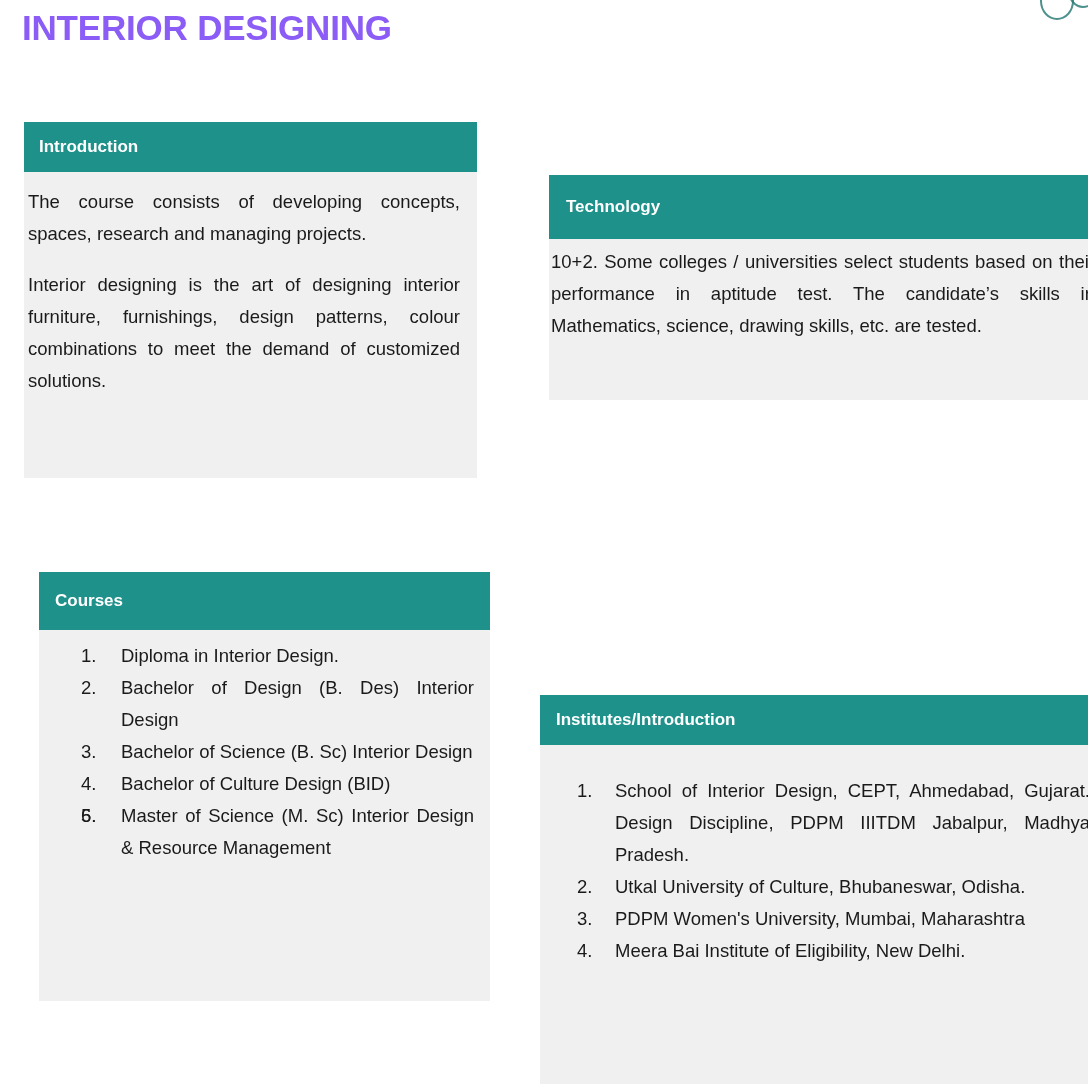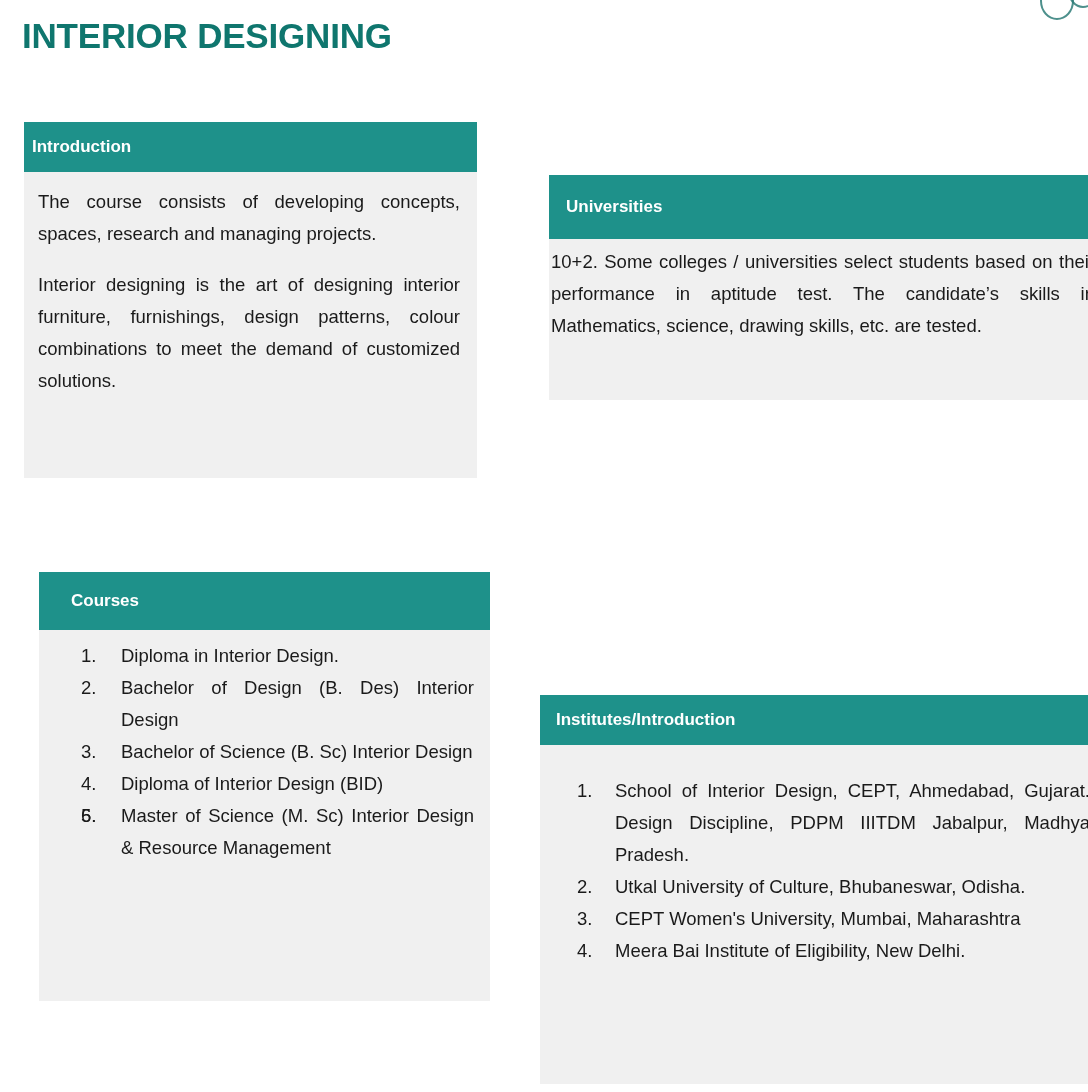--- a/index.html
+++ b/index.html
@@ -36,24 +36,24 @@
     height: 30px;
     border: 2px solid #2e7d78;
     border-radius: 50%;
     opacity: 0.85;
   }
 
   
   .page-title {
     position: absolute;
     left: 22px;
-    top: 10px;
+    top: 2px;
     font-size: 35px;
     font-weight: bold;
-    color: #0f766e;
+    color: #8b5cf6;
     letter-spacing: -0.2px;
     line-height: 52px;
     white-space: nowrap;
   }
 
   
   .card {
     position: absolute;
     background: #f0f0f0;
     box-sizing: border-box;
@@ -81,25 +81,25 @@
 
   
   #card-introduction {
     left: 24px;
     top: 122px;
     width: 453px;
     height: 356px;
   }
   #card-introduction .card-header {
     height: 50px;
-    padding-left: 8px;
+    padding-left: 15px;
     font-size: 17px;
   }
   #card-introduction .card-body {
-    padding: 14px 17px 0 14px;
+    padding: 14px 17px 0 4px;
     font-size: 18.5px;
     line-height: 32px;
   }
 
   
   #card-eligibility {
     left: 549px;
     top: 175px;
     width: 560px;
     height: 225px;
@@ -117,21 +117,21 @@
 
   
   #card-courses {
     left: 39px;
     top: 572px;
     width: 451px;
     height: 429px;
   }
   #card-courses .card-header {
     height: 58px;
-    padding-left: 32px;
+    padding-left: 16px;
     font-size: 17px;
   }
   #card-courses .card-body {
     padding: 10px 16px 0 0;
     font-size: 18.5px;
     line-height: 32px;
   }
 
   
   #card-institutes {
@@ -193,21 +193,21 @@
     <span>Introduction</span>
   </div>
   <div class="card-body">
     <p class="para">The course consists of developing concepts, spaces, research and managing projects.</p>
     <p class="para"> Interior designing is the art of designing interior furniture, furnishings, design patterns, colour combinations to meet the demand of customized solutions.</p>
   </div>
 </div>
 
 <div class="card" id="card-eligibility">
   <div class="card-header">
-    <span>Universities</span>
+    <span>Technology</span>
   </div>
   <div class="card-body">
     <p class="para">10+2. Some colleges / universities select students based on their performance in aptitude test. The candidate’s skills in Mathematics, science, drawing skills, etc. are tested.</p>
   </div>
 </div>
 
 <div class="card" id="card-courses">
   <div class="card-header">
     <span>Courses</span>
   </div>
@@ -220,21 +220,21 @@
       <li>
         <span class="li-num">2.</span>
         <span class="li-text">Bachelor of Design (B. Des)  Interior Design</span>
       </li>
       <li>
         <span class="li-num">3.</span>
         <span class="li-text">Bachelor of Science (B. Sc) Interior Design</span>
       </li>
       <li>
         <span class="li-num">4.</span>
-        <span class="li-text">Diploma of Interior Design (BID)</span>
+        <span class="li-text">Bachelor of Culture Design (BID)</span>
       </li>
       <li>
         <span class="li-num">5.</span>
       </li>
       <li>
         <span class="li-num">6.</span>
         <span class="li-text">Master of Science (M. Sc)  Interior Design &amp; Resource Management</span>
       </li>
     </ol>
   </div>
@@ -249,21 +249,21 @@
       <li>
         <span class="li-num">1.</span>
         <span class="li-text">School of Interior Design, CEPT, Ahmedabad, Gujarat. Design Discipline, PDPM IIITDM Jabalpur, Madhya Pradesh.</span>
       </li>
       <li>
         <span class="li-num">2.</span>
         <span class="li-text">Utkal University of Culture, Bhubaneswar, Odisha.</span>
       </li>
       <li>
         <span class="li-num">3.</span>
-        <span class="li-text">CEPT Women's University, Mumbai, Maharashtra</span>
+        <span class="li-text">PDPM Women's University, Mumbai, Maharashtra</span>
       </li>
       <li>
         <span class="li-num">4.</span>
         <span class="li-text">Meera Bai Institute of Eligibility, New Delhi.</span>
       </li>
     </ol>
   </div>
 </div>
 
 </body></html>

